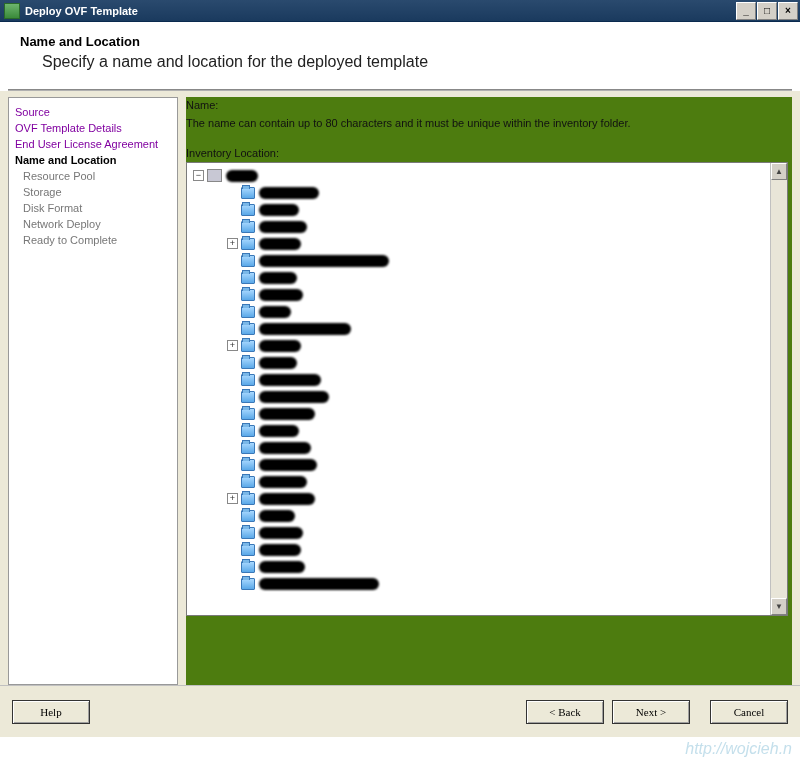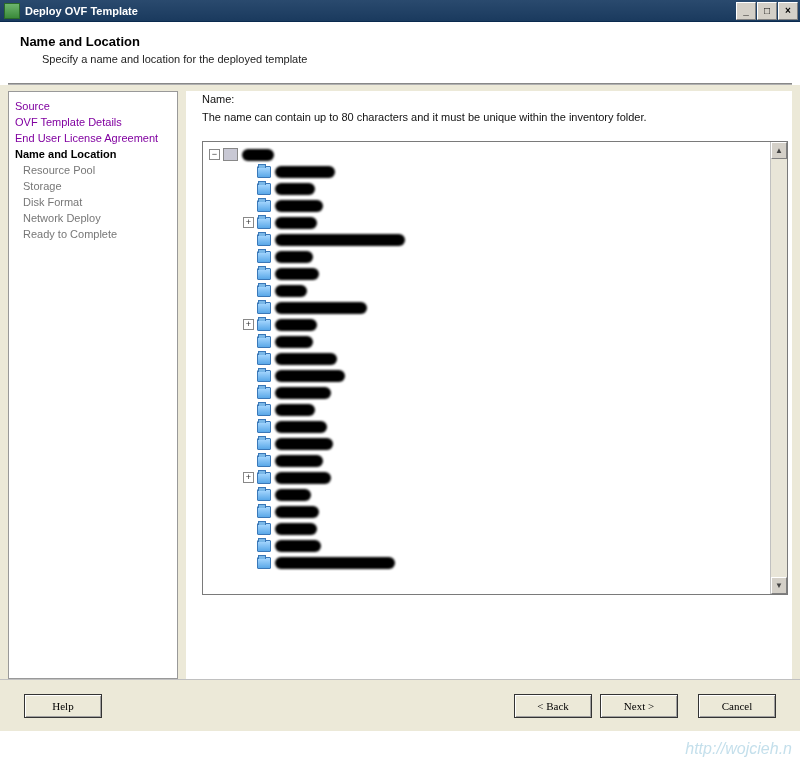--- a/index.html
+++ b/index.html
@@ -47,21 +47,21 @@
     padding: 12px 20px 18px 20px;
     background: #fff;
   }
   .header-area h1 {
     margin: 0 0 4px 0;
     font-size: 13px;
     font-weight: bold;
   }
   .header-area p {
     margin: 0 0 0 22px;
-    font-size: 11px;
+    font-size: 16px;
     color: #222;
   }
   .divider {
     height: 2px;
     background: #b0b0b0;
     border-top: 1px solid #888;
     margin: 0 8px;
   }
   .body-area {
     display: flex;
@@ -75,22 +75,22 @@
     background: #fff;
     border: 1px solid #999;
     padding: 8px 6px;
   }
   .step { display:block; margin-bottom: 4px; cursor: pointer; }
   .step.visited { color: #8000a0; }
   .step.current { color:#000; font-weight: bold; text-decoration: none; }
   .step.future { color:#777; text-decoration: none; cursor: default; padding-left: 8px; }
   .main {
     flex: 1;
-    background: #ffffff;
-    padding: 2px 4px 0 16px;
+    background: #4d7c0f;
+    padding: 2px 4px 0 0;
   }
   .main label { display:block; margin-bottom: 3px; color:#111; }
   .name-input {
     width: 100%;
     height: 20px;
     border: 1px solid #7a7a7a;
     background:#fff;
     padding: 2px 4px;
     font-family: Tahoma, Arial, sans-serif;
     font-size: 11px;
@@ -174,21 +174,21 @@
     background:#000;
     border-radius:6px;
     filter: blur(1px);
   }
   .btn-bar {
     height: 52px;
     background:#ece9d8;
     border-top:1px solid #c0c0c0;
     display:flex;
     align-items:center;
-    padding: 0 24px;
+    padding: 0 12px;
   }
   .btn-bar .spacer { flex:1; }
   .btn {
     width: 78px;
     height: 24px;
     background:#ece9d8;
     border:1px solid #333;
     box-shadow: inset 1px 1px #fff, inset -1px -1px #a0a0a0;
     font-family: Tahoma;
     font-size:11px;
@@ -235,20 +235,21 @@
     <a class="step future">Storage</a>
     <a class="step future">Disk Format</a>
     <a class="step future">Network Deploy</a>
     <a class="step future">Ready to Complete</a>
   </div>
 
   <div class="main">
     <label>Name:</label>
     <div class="hint">The name can contain up to 80 characters and it must be unique within the inventory folder.</div>
 
+    <label>Inventory Location:</label>
     <div class="tree-box">
       <div class="tree" id="tree-root">
           <div class="node">
             <span class="expander">−</span>
             <span class="dc-icon"></span>
             <span class="redact" style="width:32px"></span>
           </div>
           <div class="node" style="padding-left: 34px;">
             <span class="exp-space"></span>
             <span class="folder-icon"></span>

